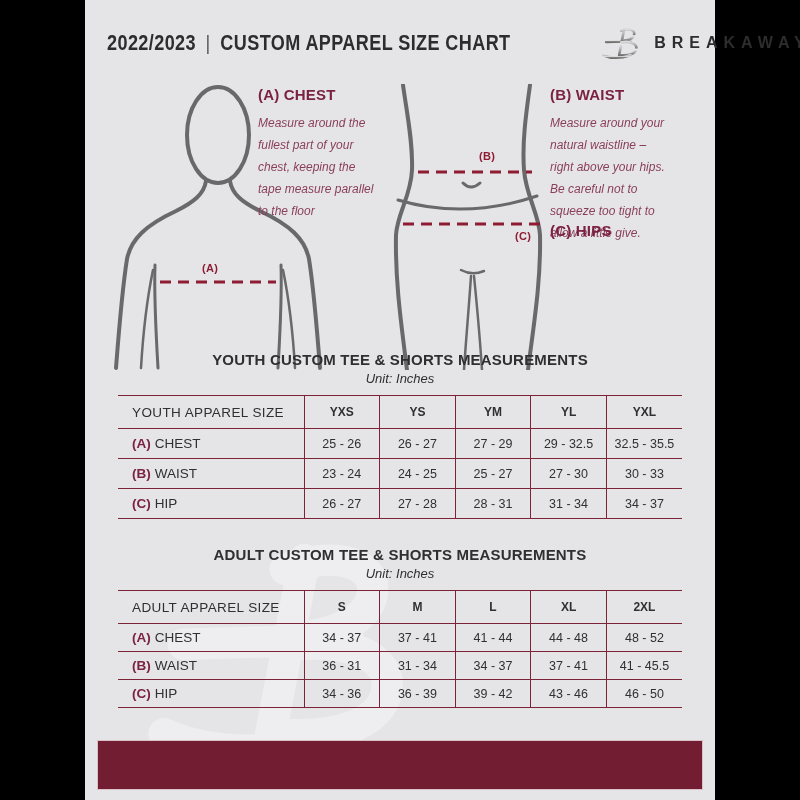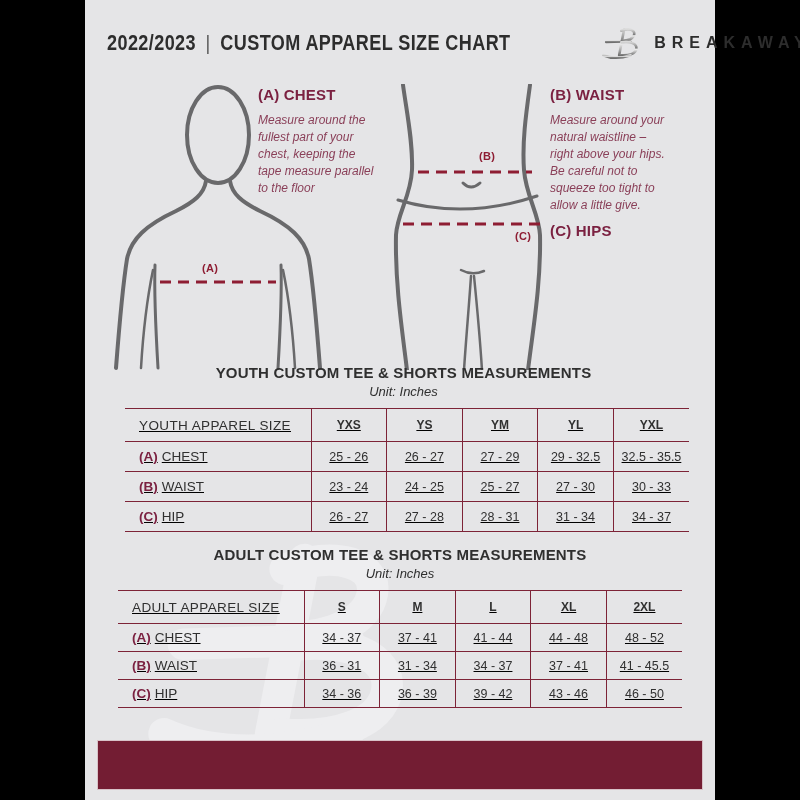--- a/index.html
+++ b/index.html
@@ -14,39 +14,39 @@
   .hdr-left .pipe{font-weight:400;font-size:20px;color:#4a4a4a;}
   .hdr-right{display:flex;align-items:center;gap:9px;}
   .brand{color:#2d2d2d;font-weight:700;font-size:16px;letter-spacing:6px;white-space:nowrap;}
 
   
   .fig{position:absolute;z-index:1;}
   .fig svg{display:block;}
   .meas-label{position:absolute;font-size:11px;font-weight:800;color:#8e1d33;letter-spacing:.3px;}
   .guide-block{position:absolute;width:170px;z-index:1;}
   .guide-h{font-size:15px;font-weight:800;color:#7b2141;letter-spacing:.2px;}
-  .guide-p{margin-top:9px;font-style:italic;font-size:12px;line-height:17px;color:#8a3f58;
+  .guide-p{margin-top:9px;font-style:italic;font-size:12px;line-height:22px;color:#8a3f58;
            white-space:pre-line;}
 
   
   .tbl-block{position:absolute;left:0;right:0;z-index:1;}
   .tbl-title{text-align:center;font-size:15px;font-weight:700;color:#2f2f2f;letter-spacing:.2px;}
   .tbl-unit{text-align:center;font-size:13px;font-style:italic;color:#2f2f2f;margin-top:3px;}
   table.size{border-collapse:collapse;table-layout:fixed;width:564px;margin:9px 0 0 33px;
              border-bottom:1.5px solid #7d2337;background:transparent;}
   table.size col.col-label{width:186px;}
-  table.size tr{border-top:1.5px solid #7d2337;text-decoration:underline;}
+  table.size tr{border-top:1.5px solid #7d2337;}
   table.size th,table.size td{border-left:1.5px solid #7d2337;padding:0;color:#303030;}
   table.size th:first-child,table.size td:first-child{border-left:none;}
   table.size th{font-weight:700;font-size:12px;text-align:center;height:32px;}
   table.size th.lab-h{font-weight:400;text-align:left;padding-left:14px;letter-spacing:.4px;font-size:13.5px;}
   table.size td{font-size:12.5px;text-align:center;}
   table.size td.rl{text-align:left;padding-left:14px;font-size:13.5px;}
   table.size td.rl .pf{color:#7b2141;font-weight:800;margin-right:4px;}
-  .youth-block{top:364px;margin-left:7px;}
+  .youth-block{top:351px;}
   .youth-block tbody tr{height:30px;}
   .adult-block{top:546px;}
   .adult-block tbody tr{height:28px;}
 
   
   .watermark{position:absolute;left:50px;top:540px;z-index:0;}
   .footer-bar{position:absolute;left:12px;top:740px;width:606px;height:50px;background:#731d33;
               border:1px solid #d8c2c8;box-sizing:border-box;z-index:1;}
 </style>
 </head>

